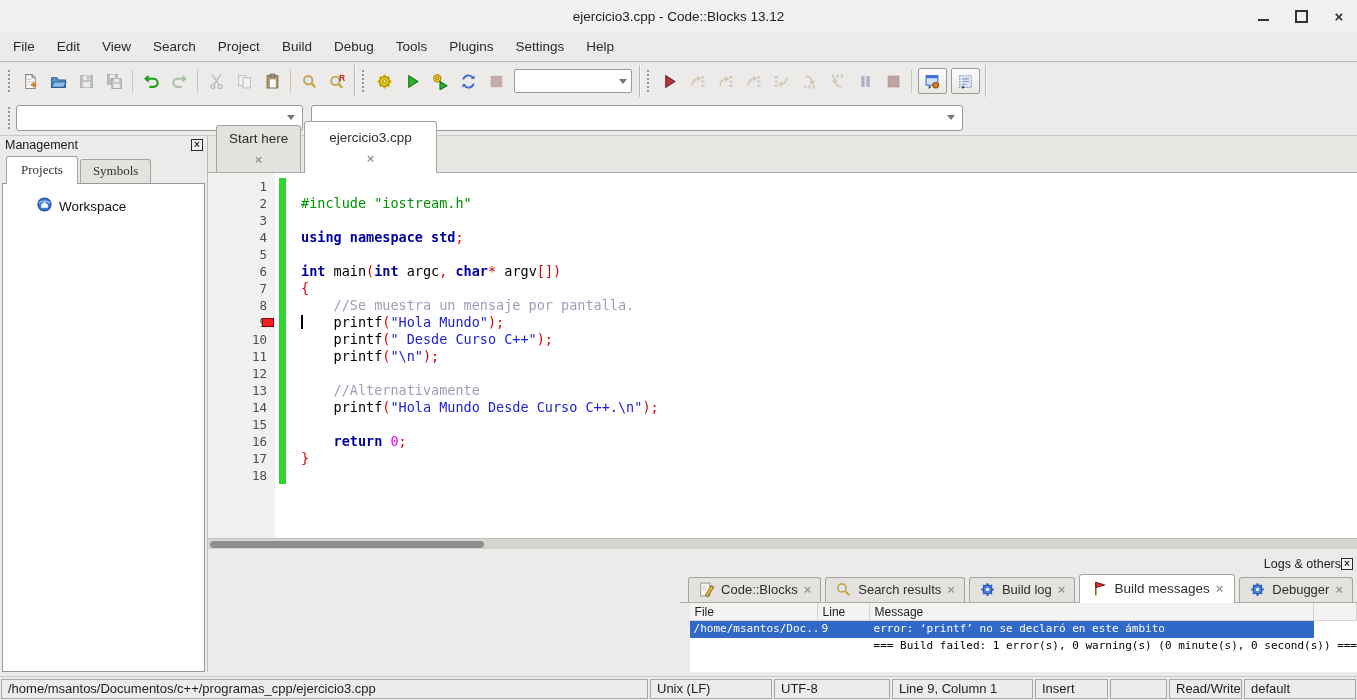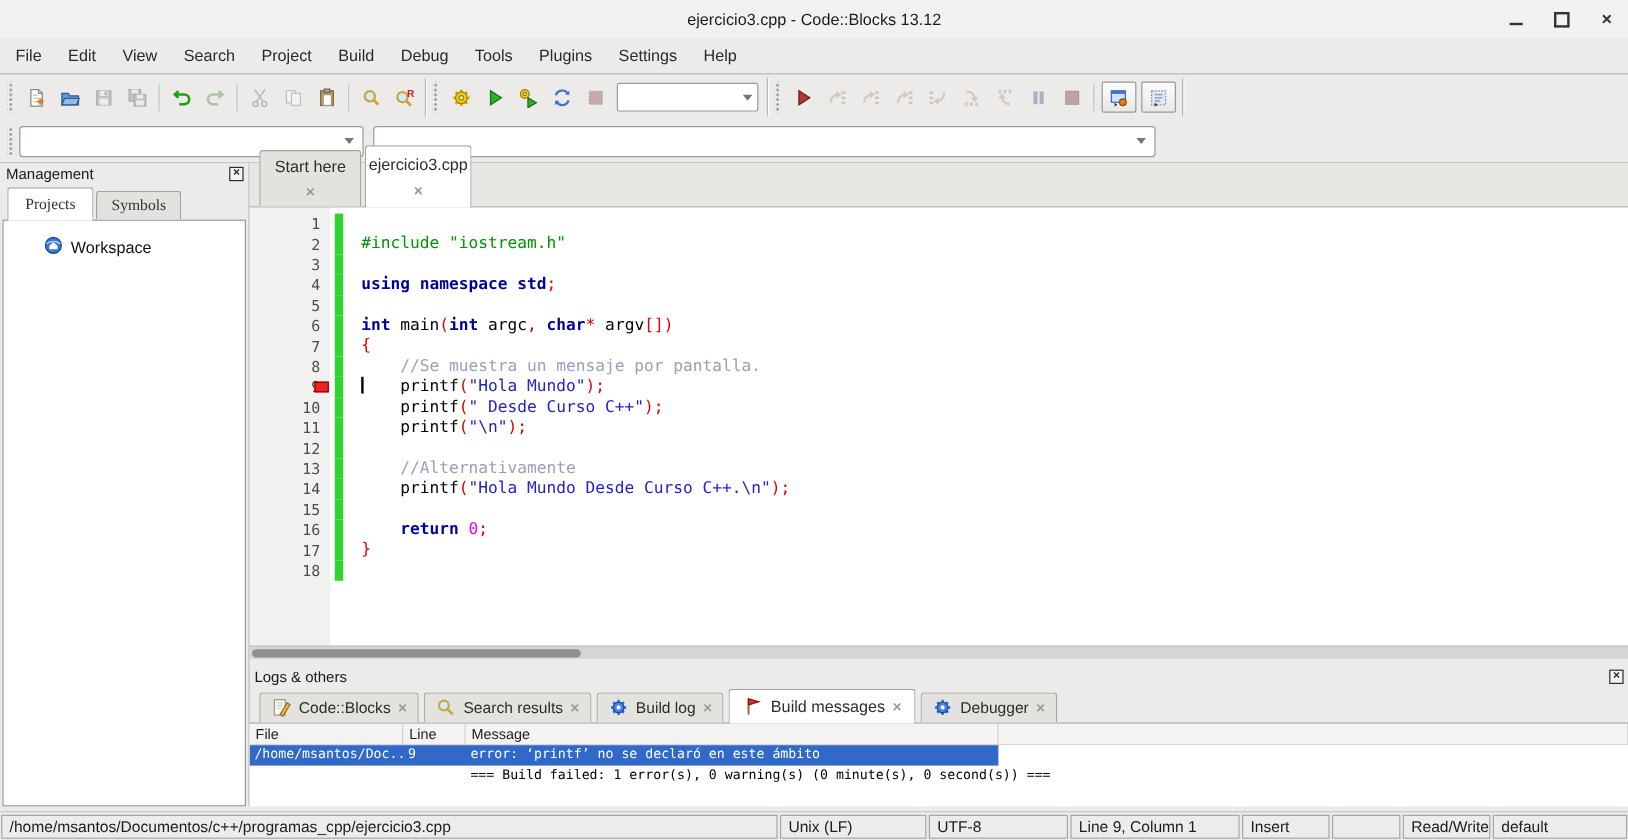--- a/index.html
+++ b/index.html
@@ -46,21 +46,21 @@
   .mgmt-tabs { height:29px; display:flex; align-items:flex-end; padding-left:6px; flex:none; position:relative; z-index:2; }
   .mtab { font-size:13px; color:#333; background:#E3E2DF; border:1px solid #A5A4A1; border-bottom:none; border-radius:3px 3px 0 0; padding:3px 12px 4px; margin-right:2px;font-family:Liberation Serif, serif; }
   .mtab.active { background:#fff; padding:5px 14px 6px; margin-bottom:-1px; }
   .mgmt-content { flex:1; background:#fff; border:1px solid #98979A; margin:0 2px 0 2px; padding-top:12px; }
   .tree-item { display:flex; align-items:center; gap:6px; padding-left:33px; font-size:13.5px; color:#111; }
 
   
   .right-area { flex:1; display:flex; flex-direction:column; min-width:0; }
   .editor-tabbar { height:37px; flex:none; display:flex; align-items:flex-end; padding-left:8px; border-bottom:1px solid #ADACA9; background:#E7E6E3; position:relative; }
   .etab { display:flex; align-items:center; gap:7px; font-size:13.5px; color:#2d2d2d; background:#E3E2DF; border:1px solid #A5A4A1; border-bottom:none; border-radius:3px 3px 0 0; padding:5px 12px 6px; margin-right:3px;flex-direction:column; }
-  .etab.active { background:#fff; padding:8px 2px 8px; margin-bottom:-1px; z-index:3; }
+  .etab.active { background:#fff; padding:8px 24px 8px; margin-bottom:-1px; z-index:3; }
   .tabx { font-size:13px; font-weight:bold; color:#9b9a97; line-height:1; }
 
   .editor { flex:1; background:linear-gradient(to right, #F1F1EF 0, #F1F1EF 67px, #fff 67px); overflow:hidden; padding-top:5px; position:relative; }
   .edline { display:flex; height:17px; }
   .ln { width:67px; flex:none; text-align:right; padding-right:8px; font:12.5px/17px "DejaVu Sans Mono", monospace; color:#4d4d4d; position:relative; }
   .errmark { position:absolute; right:1px; top:3.5px; width:12px; height:9.5px; background:#ee2222; border:1px solid #8a0000; }
   .chg { width:7px; flex:none; margin-left:4px; background:#2FD42F; }
   .codetext { white-space:pre; font:13.5px/17px "DejaVu Sans Mono", monospace; padding-left:15px; color:#000; }
   .tok-cm { color:#9D9DB8; }
   .tok-pp { color:#009400; }
@@ -68,21 +68,21 @@
   .tok-str { color:#2222CC; }
   .tok-op { color:#DD0000; }
   .tok-num { color:#E800E8; }
   .caret { display:inline-block; width:1.6px; height:14px; background:#000; vertical-align:-2px; margin-right:-1.6px; }
 
   .hscroll { height:11px; flex:none; background:#D6D5D2; border-top:1px solid #c2c1be; position:relative; }
   .hthumb { position:absolute; left:2px; top:1.5px; width:274px; height:7.5px; background:#8f8f8f; border-radius:4px; }
   .sash { height:7px; flex:none; background:#ECEBE9; }
 
   
-  .logs { height:116px; flex:none; display:flex; flex-direction:column; }
+  .logs { height:116px; flex:none; display:flex; flex-direction:column;align-items:flex-end; }
   .logs-header { height:16px; flex:none; display:flex; align-items:center; justify-content:space-between; padding:0 4px; }
   .logs-header .lh-title { font-size:12.5px; color:#1a1a1a; }
   .logs-tabs { height:31px; flex:none; display:flex; align-items:flex-end; padding-left:8px; border-bottom:1px solid #ADACA9; position:relative; }
   .ltab { display:flex; align-items:center; gap:6px; font-size:13px; color:#2d2d2d; background:#E3E2DF; border:1px solid #A5A4A1; border-bottom:none; border-radius:3px 3px 0 0; padding:3px 9px 4px; margin-right:4px; }
   .ltab.active { background:#fff; padding:5px 11px 6px; margin-bottom:-1px; z-index:3; font-size:13.5px; }
   .ltab svg { flex:none; }
   .logs-table { flex:1; background:#fff; overflow:hidden; }
   .th-row { display:flex; height:18px; border-bottom:1px solid #d8d7d4; background:#F4F3F1; }
   .th { font-size:12px; color:#222; padding:2px 0 0 5px; border-right:1px solid #d4d3d0; }
   .c-file { width:128px; flex:none; } .c-line { width:52px; flex:none; } .c-msg { width:444px; flex:none; }

